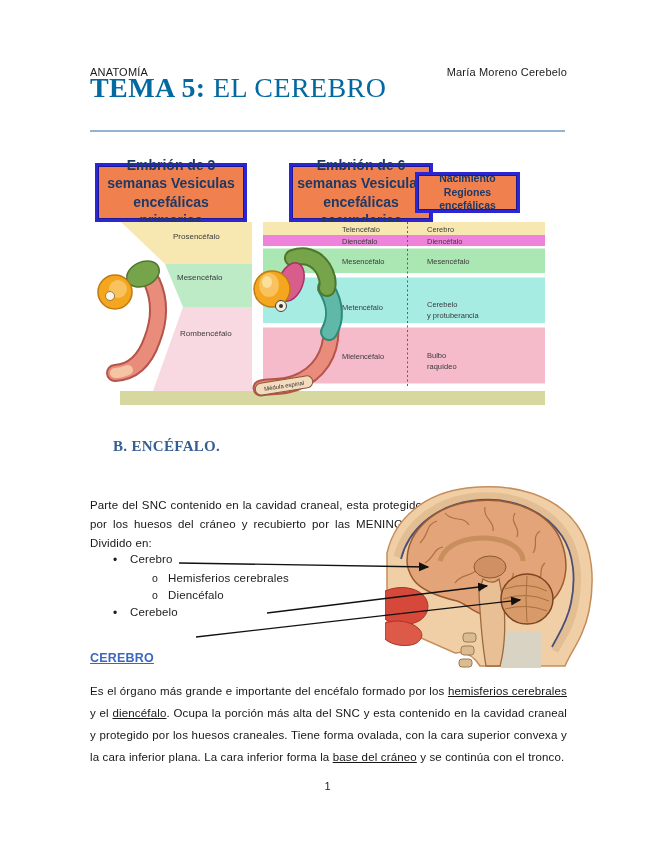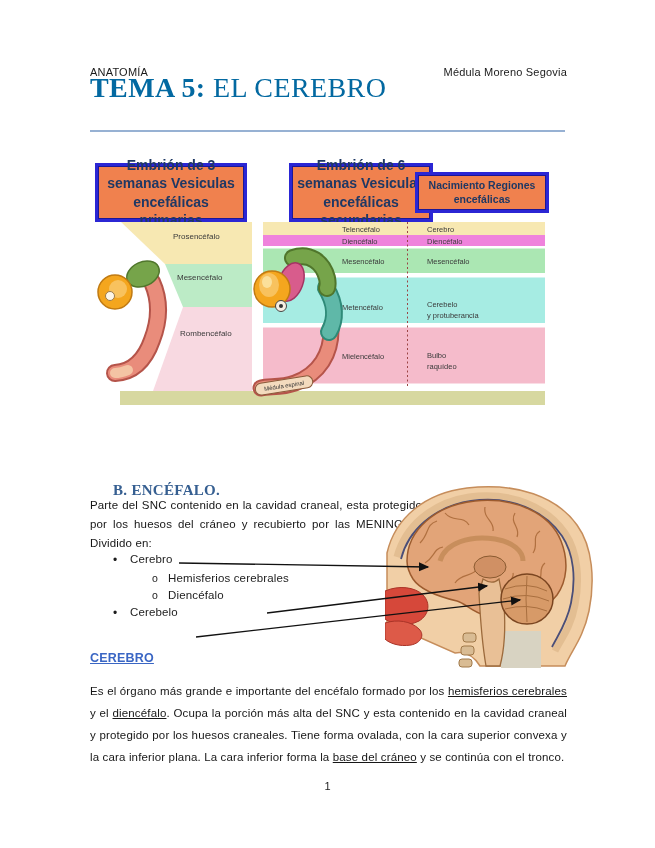--- a/index.html
+++ b/index.html
@@ -11,28 +11,28 @@
   .hdr{position:absolute;left:90px;right:88px;top:38px;display:flex;justify-content:space-between;
        font-size:11px;letter-spacing:.2px;color:#1a1a1a;margin-top:28px;}
   
   .title{position:absolute;left:90px;right:90px;top:72px;font-family:"Liberation Serif","DejaVu Serif",serif;
          font-size:28px;color:#0369a1;padding-bottom:26px;border-bottom:2px solid #97B1D3;letter-spacing:.4px;}
   .title .b{font-weight:bold;}
   
   .sec{position:absolute;font-family:"Liberation Serif","DejaVu Serif",serif;font-weight:bold;
        font-size:15px;color:#365F91;letter-spacing:.3px;}
   #secA{left:113px;top:139px;}
-  #secB{left:113px;top:438px;margin-top:44px;}
+  #secB{left:113px;top:438px;}
   
   .obox{position:absolute;background:#F0814E;border:3px solid #2B26D4;box-shadow:inset 0 0 0 1px #1b1796;
         display:flex;align-items:center;justify-content:center;text-align:center;
         color:#1F3864;font-weight:bold;font-size:14px;line-height:1.3;padding:0 5px;box-sizing:border-box;}
   #box1{left:95px;top:163px;width:152px;height:59px;}
   #box2{left:263px;top:163px;width:144px;height:59px;margin-left:26px;}
-  #box3{left:415px;top:172px;width:134px;height:41px;font-size:10.5px;}
+  #box3{left:415px;top:172px;width:105px;height:41px;font-size:10.5px;}
   
   .figure{position:absolute;left:95px;top:222px;width:450px;height:183px;}
   .brain{position:absolute;left:385px;top:483px;width:215px;height:185px;}
   .arrows{position:absolute;left:0;top:0;width:655px;height:848px;pointer-events:none;}
   svg text{font-family:"Liberation Sans","DejaVu Sans",sans-serif;}
   
   .linkhead{position:absolute;left:90px;font-size:12.5px;font-weight:bold;color:#3A66C4;letter-spacing:.2px;}
   .linkhead .ul{text-decoration:underline;}
   .linkhead .colon{color:#222;}
   #charHead{top:478px;}
@@ -52,21 +52,21 @@
   
   .pnum{position:absolute;left:0;right:0;top:780px;text-align:center;font-size:11px;color:#222;}
 </style>
 </head>
 <body>
 
 <div class="page">
 
   <div class="hdr">
     <span>ANATOMÍA</span>
-    <span>Médula Moreno Segovia</span>
+    <span>María Moreno Cerebelo</span>
   </div>
 
   <div class="title">
     <span class="b">TEMA 5:</span><span> EL CEREBRO</span>
   </div>
 
 
   <div class="obox" id="box1">Embrión de 3 semanas Vesiculas encefálicas primarias</div>
   <div class="obox" id="box2">Embrión de 6 semanas Vesiculas encefálicas secundarias</div>
   <div class="obox" id="box3">Nacimiento Regiones encefálicas</div>

